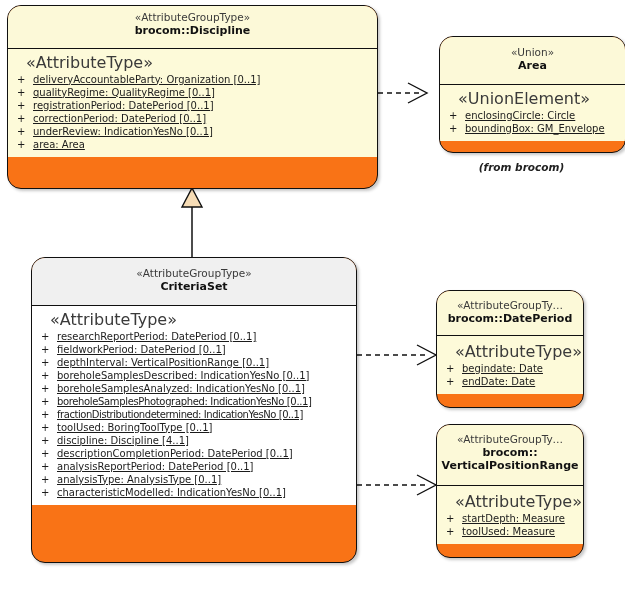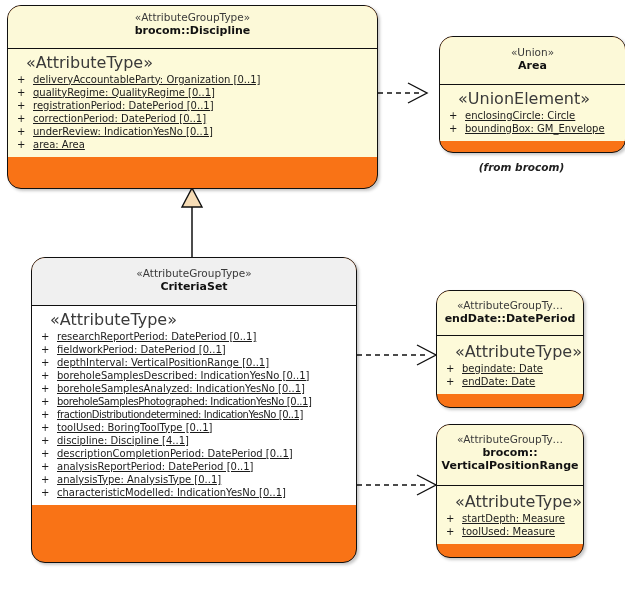--- a/index.html
+++ b/index.html
@@ -247,21 +247,21 @@
       <div class="attr-row">
         <span class="attr-vis">+</span>
         <span class="attr-text">characteristicModelled: IndicationYesNo [0..1]</span>
       </div>
     </div>
   </div>
 
   <div class="uml-class" style="left:436px; top:290px; width:148px; height:118px;">
     <div class="uml-header hdr-yellow" style="height:45px; padding-top:8px;">
       <div class="stereotype">«AttributeGroupTy…</div>
-      <div class="classname">endDate::DatePeriod</div>
+      <div class="classname">brocom::DatePeriod</div>
     </div>
     <div class="uml-body body-yellow" style="padding-top:8px;">
       <div class="attr-stereo">«AttributeType»</div>
       <div class="attr-row">
         <span class="attr-vis">+</span>
         <span class="attr-text">begindate: Date</span>
       </div>
       <div class="attr-row">
         <span class="attr-vis">+</span>
         <span class="attr-text">endDate: Date</span>

